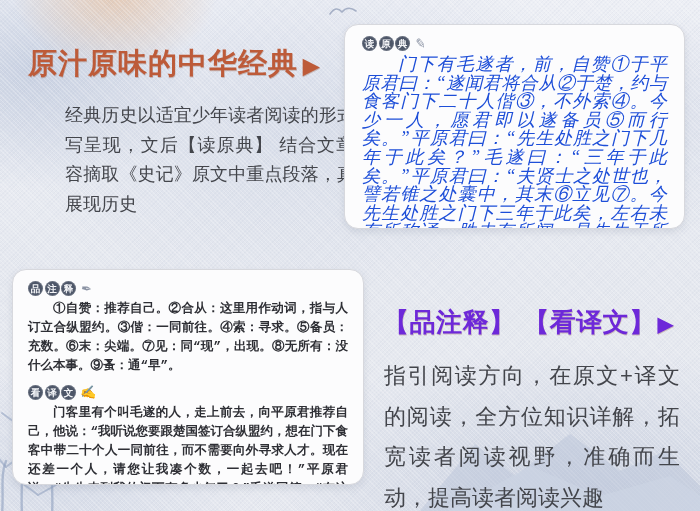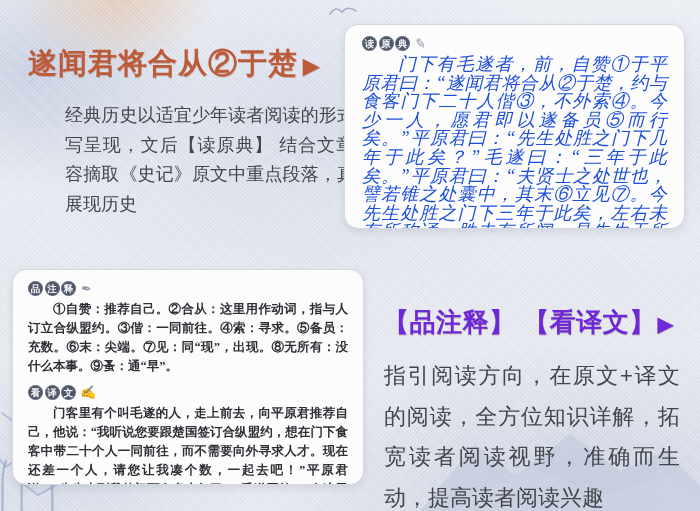--- a/index.html
+++ b/index.html
@@ -68,21 +68,21 @@
   .classic-text {
     font-family:"Liberation Serif", serif; font-style:italic;
     font-size:18px; line-height:18.6px; color:#1d4ed8;
     text-align:justify; text-indent:2em; letter-spacing:0.2px;
   }
   .attribution {
     font-family:"Liberation Serif", serif; font-style:italic;
     font-size:12.5px; color:#2f3036; text-align:right; margin-top:2px;
   }
   .ref-text {
-    font-family:Liberation Serif, serif; font-weight:600;
+    font-family:Liberation Mono, monospace; font-weight:600;
     font-size:12.5px; line-height:19px; color:#2e2f35;
     text-align:justify; text-indent:2em;
   }
   .badge-row.second { margin-top:7px; }
 
   
   .features-title {
     left:383px; top:305px; width:310px;
     font-size:26px; font-weight:900; letter-spacing:0.5px;
     color:#6d28d9;
@@ -128,21 +128,21 @@
       <path d="M44,120 L62,110"></path>
   </g>
 </svg>
 
 <svg class="abs deco ridge" width="280" height="85" viewBox="0 0 280 85">
   <polygon points="0,85 55,18 95,50 150,8 200,45 245,25 280,60 280,85" fill="#bcc6d9" opacity="0.5"></polygon>
   <polygon points="30,85 110,40 180,70 250,50 280,70 280,85" fill="#cdd5e4" opacity="0.6"></polygon>
 </svg>
 
 <h1 class="abs intro-title">
-  <span>遂闻君将合从②于楚</span><span class="arrow">▶</span>
+  <span>原汁原味的中华经典</span><span class="arrow">▶</span>
 </h1>
 <p class="abs intro-body">经典历史以适宜少年读者阅读的形式撰写呈现，文后【读原典】 结合文章内容摘取《史记》原文中重点段落，真实展现历史</p>
 
 <section class="abs card card-original">
   <div class="badge-row">
     <span class="stamp">读</span>
     <span class="stamp">原</span>
     <span class="stamp">典</span>
     <span class="badge-icon">✎</span>
   </div>

